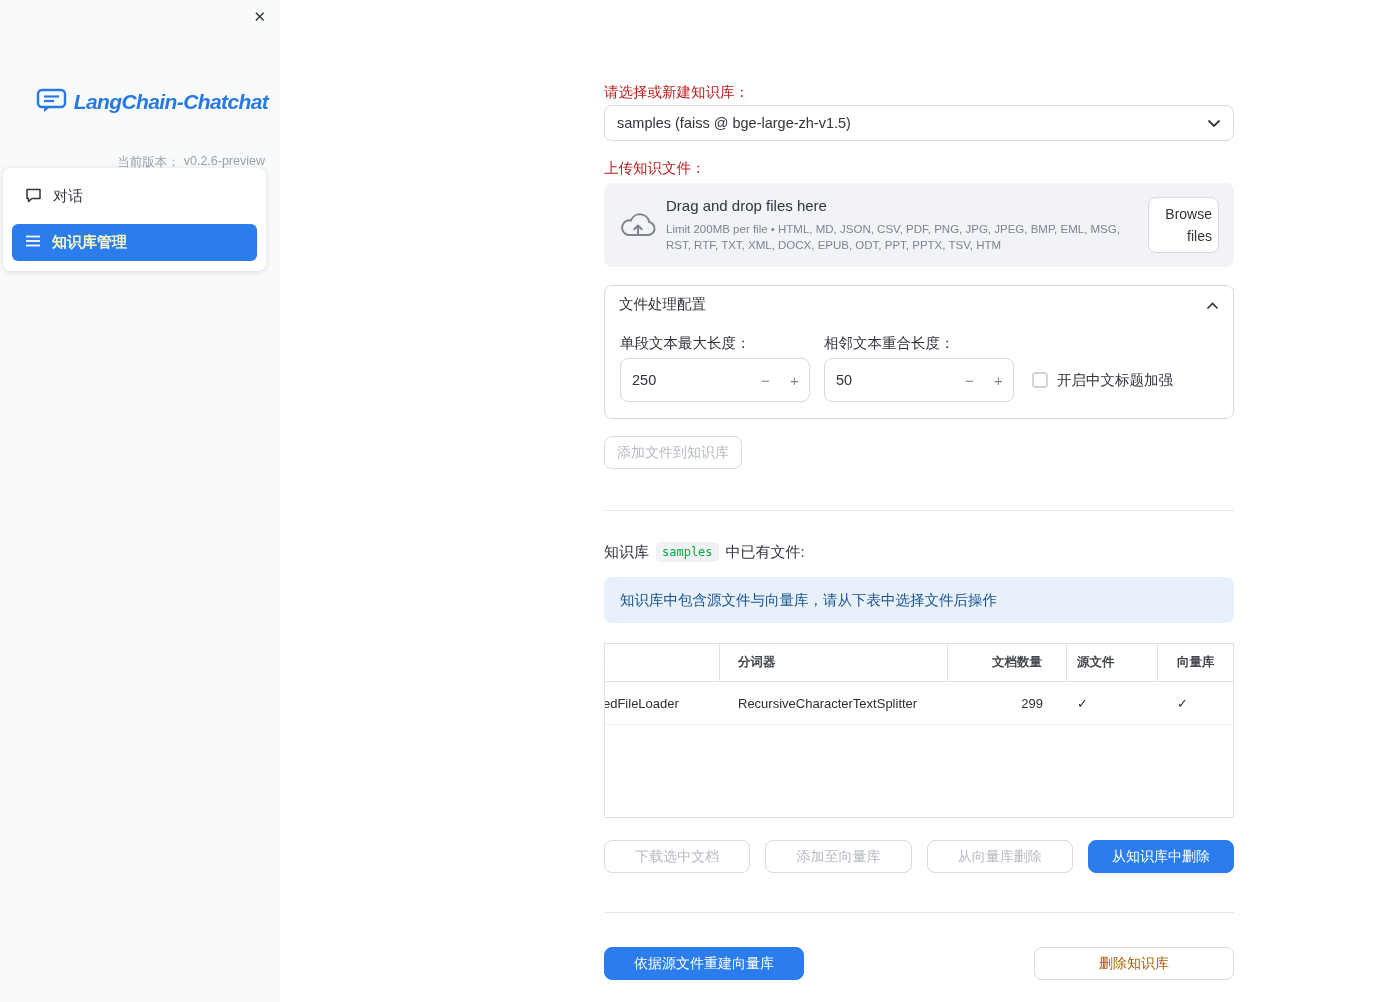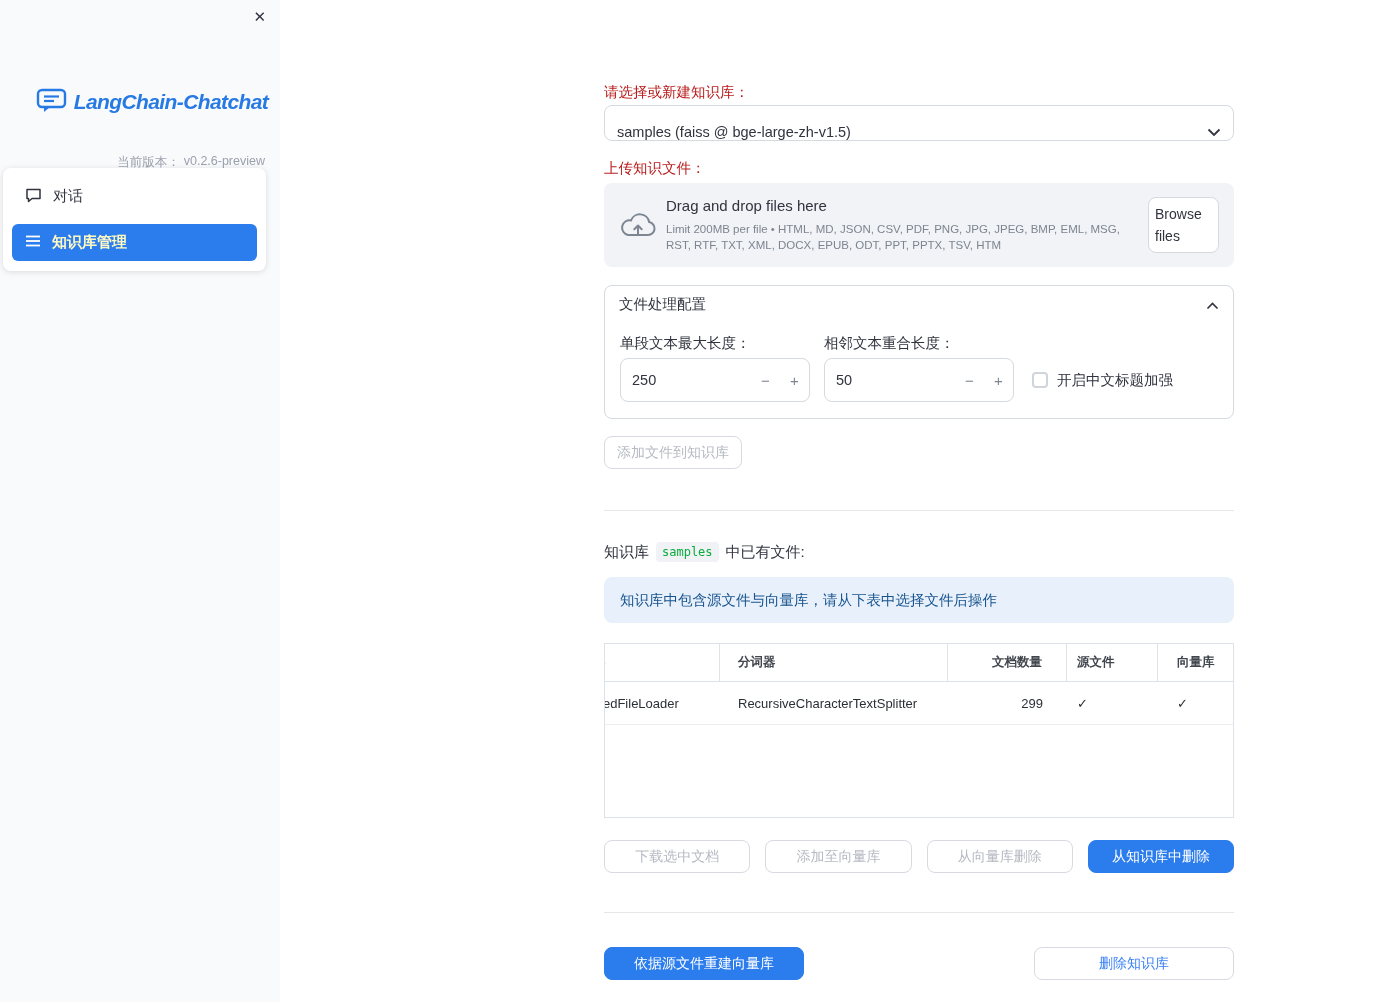--- a/index.html
+++ b/index.html
@@ -20,51 +20,51 @@
   .menu-item { display:flex; align-items:center; gap:11px; height:37px; border-radius:6px; padding:0 13px;
                font-size:15px; cursor:pointer; margin-bottom:9px; color:#31333f; }
   .menu-item:last-child { margin-bottom:0; }
   .menu-item.selected { background:#2b7cec; color:#fef9c3; font-weight:bold; }
 
   
   .main { position:absolute; left:604px; top:0; width:630px; }
   .field-label { font-size:14.5px; color:#b91c1c; line-height:20px; }
   .lbl-top { margin-top:82px; }
   .selectbox { margin-top:3px; height:36px; border:1px solid #d5d9e0; border-radius:8px; background:#fff;
-               display:flex; align-items:flex-end; padding:0 12px; font-size:14.5px; cursor:pointer; }
+               display:flex; align-items:center; padding:0 12px; font-size:14.5px; cursor:pointer; }
   .selectbox .sel-val { flex:1; }
   .lbl-upload { margin-top:17px; }
 
   .uploader { margin-top:5px; height:84px; background:#f1f3f6; border-radius:8px;
               display:flex; align-items:center; padding:0 15px 0 16px; }
   .up-icon { width:46px; flex:0 0 46px; display:flex; align-items:center; }
   .up-texts { flex:1; padding-right:10px; }
   .drag-text { font-size:15px; color:#31333f; margin-bottom:7px; }
   .limit-text { font-size:11.5px; color:#7d8591; line-height:16px; max-width:480px; }
   .browse-btn { flex:0 0 71px; background:#fff; border:1px solid #d5d9e0; border-radius:8px;
-                font-size:14px; color:#31333f; text-align:left; padding:5px 6px; line-height:22px; cursor:pointer; }
+                font-size:14px; color:#31333f; text-align:right; padding:5px 6px; line-height:22px; cursor:pointer; }
 
   .expander { margin-top:18px; border:1px solid #d5d9e0; border-radius:8px; background:#fff; }
   .exp-header { height:37px; display:flex; align-items:center; padding:0 14px; font-size:14.5px; cursor:pointer; }
   .exp-header .exp-title { flex:1; }
   .exp-body { padding:0 15px 16px 15px; }
   .exp-labels { display:flex; margin-top:11px; font-size:14.5px; }
   .exp-labels .l1 { width:204px; }
   .exp-controls { display:flex; align-items:center; margin-top:5px; }
   .numinput { width:190px; height:44px; border:1px solid #d5d9e0; border-radius:8px; background:#fff;
               display:flex; align-items:center; }
   .numinput .val { flex:1; padding-left:11px; font-size:14.5px; }
   .step { width:29px; text-align:center; color:#7d8591; font-size:15px; cursor:pointer; user-select:none; }
   .numinput.second { margin-left:14px; }
   .cbx-group { display:flex; align-items:center; gap:9px; margin-left:18px; }
   .cbx { width:16px; height:16px; border:2px solid #d0d4db; border-radius:4px; background:#fff; cursor:pointer; }
   .cbx-label { font-size:14.5px; }
 
   .btn { height:33px; border-radius:8px; font-size:14px; display:flex; align-items:center; justify-content:center;
-         border:1px solid #d7dae0; background:#fff; color:#3b82f6; cursor:pointer; white-space:nowrap; }
+         border:1px solid #d7dae0; background:#fff; color:#a16207; cursor:pointer; white-space:nowrap; }
   .btn.disabled { color:#b6bac3; cursor:default; }
   .btn.primary { background:#2b7cec; border-color:#2b7cec; color:#fff; }
   .add-btn { margin-top:17px; width:138px; }
 
   .divider { height:1px; background:#e6e7ea; }
   .div1 { margin-top:41px; }
   .div2 { margin-top:39px; }
 
   .kb-line { margin-top:31px; display:flex; align-items:center; gap:7px; font-size:15px; }
   .kb-code { font-family:"DejaVu Sans Mono","Liberation Mono",monospace; font-size:12px; color:#09ab3b;

